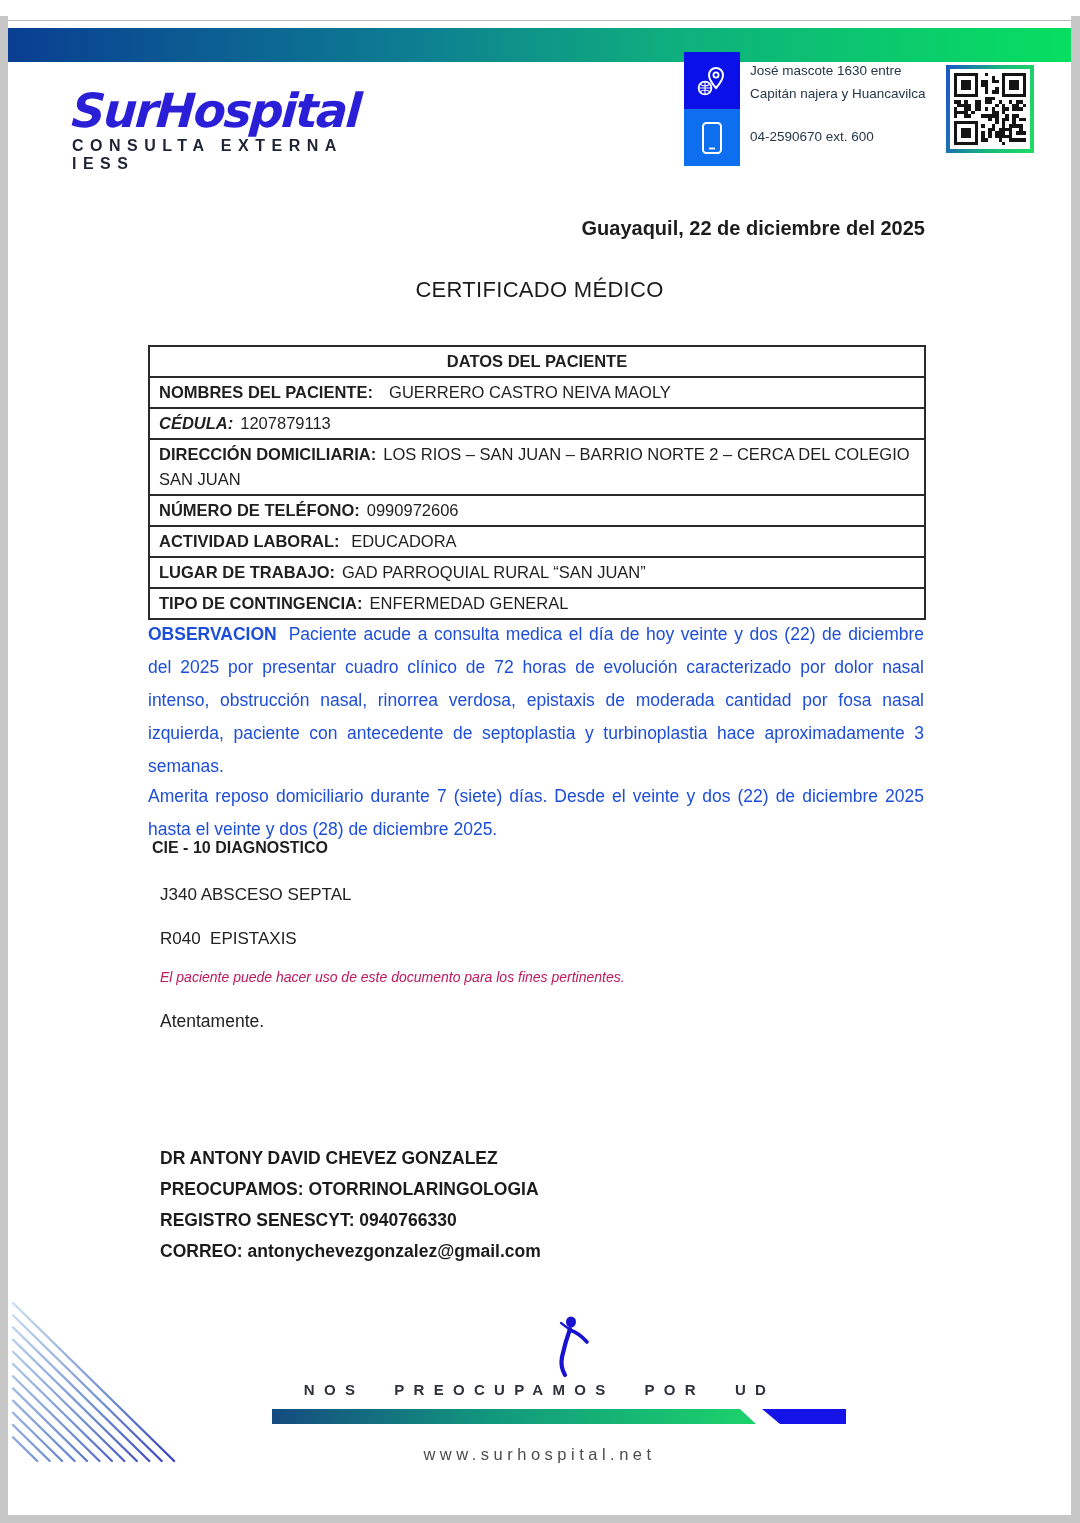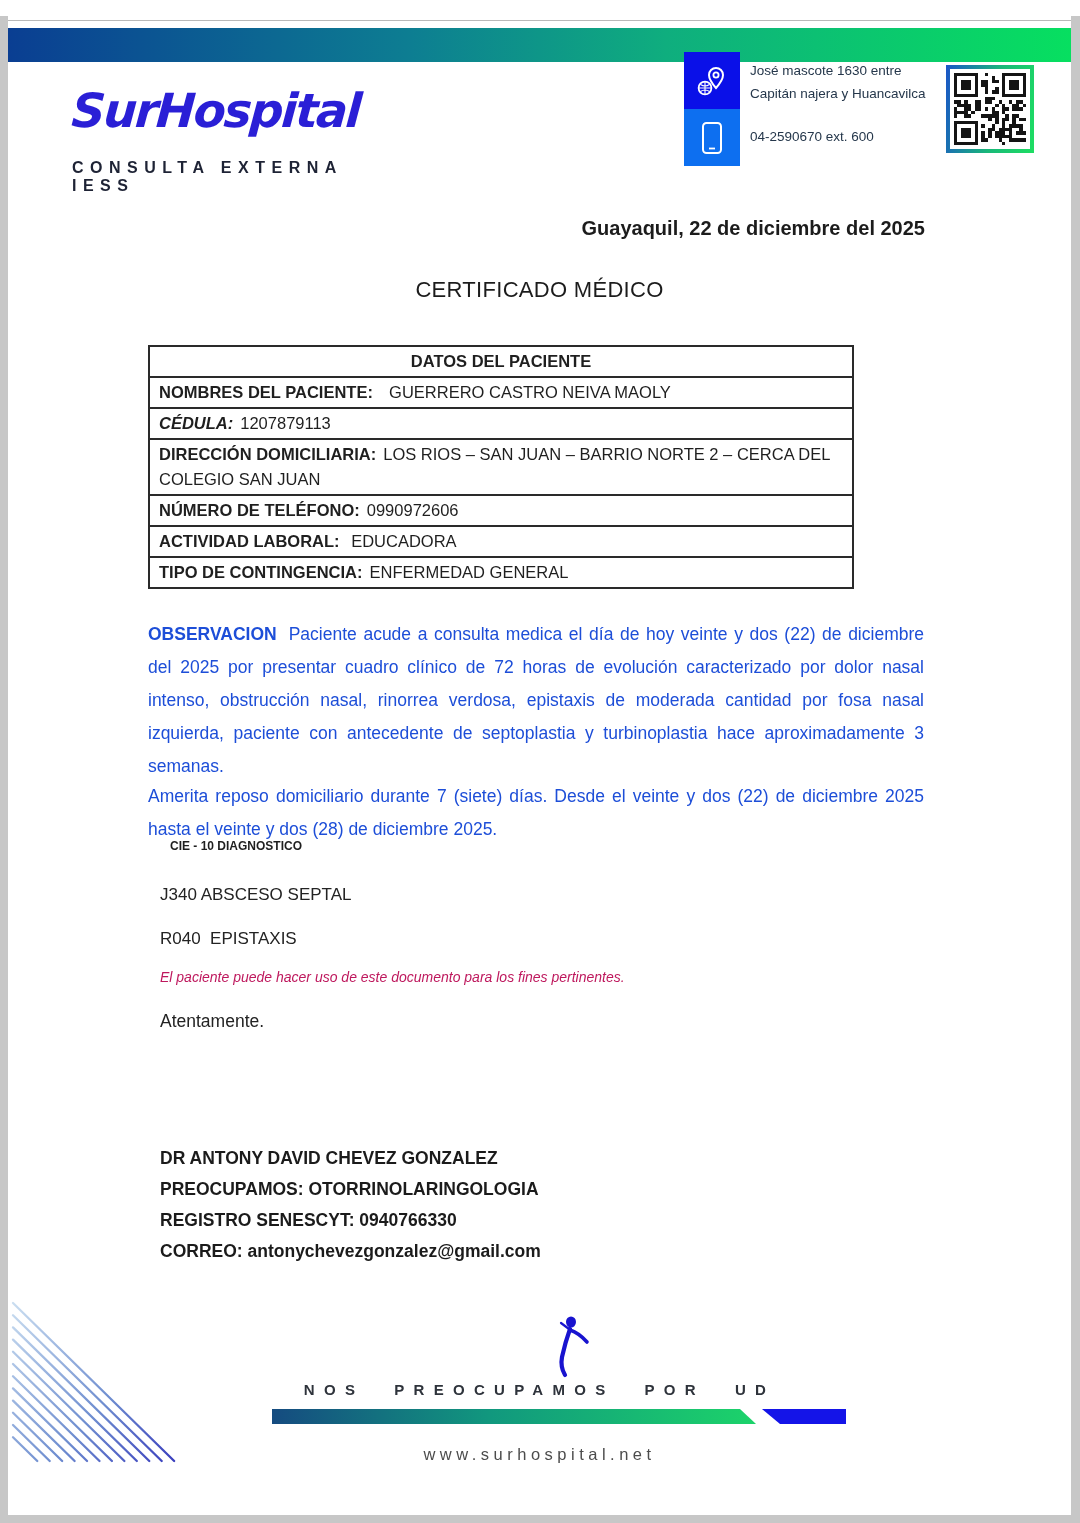--- a/index.html
+++ b/index.html
@@ -12,55 +12,55 @@
   .page{position:absolute;left:8px;top:20px;width:1063px;height:1494px;background:#ffffff;border-top:1px solid #b9b9b9;}
 
   
   .topbar{position:absolute;left:0;top:7px;width:100%;height:34px;
     background:linear-gradient(90deg,#0a3e92 0%,#0d7e92 38%,#0fae7e 62%,#07df60 100%);}
 
   
   .logo-block{position:absolute;left:64px;top:66px;width:330px;}
   .logo-title{font-family:"DejaVu Sans",sans-serif;font-style:italic;font-weight:bold;
     font-size:47px;color:#2a1fd6;letter-spacing:-2px;transform:skewX(-4deg);line-height:1;}
-  .logo-subtitle{margin-top:25px;font-weight:bold;font-size:16px;letter-spacing:6.5px;color:#1e2335;}
+  .logo-subtitle{margin-top:3px;font-weight:bold;font-size:16px;letter-spacing:6.5px;color:#1e2335;}
 
   
   .hdr-square{position:absolute;width:56px;height:57px;display:flex;align-items:center;justify-content:center;}
   .sq-location{left:676px;top:31px;background:#0a10e8;}
   .sq-phone{left:676px;top:88px;background:#0d6ff0;}
   .hdr-addr{position:absolute;left:742px;top:38px;font-size:13.5px;color:#25374b;line-height:23px;}
   .hdr-phone{position:absolute;left:742px;top:108px;font-size:13.5px;color:#25374b;}
 
   
   .qr-frame{position:absolute;left:938px;top:44px;padding:4px;
     background:linear-gradient(100deg,#1b55c8 0%,#19b879 55%,#1ede62 100%);}
   .qr-inner{background:#fff;padding:4px;line-height:0;}
 
   
   .date-line{position:absolute;right:146px;top:196px;font-weight:bold;font-size:20px;color:#1c1c1c;}
   .doc-title{position:absolute;left:0;top:256px;width:100%;text-align:center;
     font-weight:normal;font-size:22px;color:#1c1c1c;letter-spacing:0.3px;}
 
   
-  .patient-table{position:absolute;left:140px;top:324px;width:706px;border-collapse:collapse;
+  .patient-table{position:absolute;left:140px;top:324px;width:778px;border-collapse:collapse;
     font-size:16.5px;color:#1f1f1f;}
   .patient-table td{border:2px solid #2a2a2a;padding:2px 9px;line-height:25px;}
   .pt-header{text-align:center;font-weight:bold;}
   .row-label{font-weight:bold;margin-right:7px;}
   .row-label.italic{font-style:italic;}
   .row-value{white-space:pre-wrap;}
 
   
   .para{position:absolute;left:140px;width:776px;font-size:17.5px;color:#1d4ed8;
     line-height:33px;text-align:justify;margin-top:15px;}
   .p-observation{top:582px;}
   .p-rest{top:744px;}
   .obs-label{font-weight:bold;margin-right:12px;}
-  .h-cie{position:absolute;left:162px;top:818px;font-weight:bold;font-size:12px;color:#1f1f1f;}
+  .h-cie{position:absolute;left:144px;top:818px;font-weight:bold;font-size:16px;color:#1f1f1f;}
   .dx{position:absolute;left:152px;font-size:17px;color:#232323;white-space:pre-wrap;}
   .dx-1{top:864px;}
   .dx-2{top:908px;}
   .closing-note{position:absolute;left:152px;top:948px;font-style:italic;font-size:14px;color:#be185d;}
   .salutation{position:absolute;left:152px;top:990px;font-size:17.5px;color:#232323;}
 
   
   .doctor-block{position:absolute;left:152px;top:1122px;font-weight:bold;font-size:17.5px;
     color:#1b1b1b;line-height:31px;}
 
@@ -266,20 +266,23 @@
         <tr>
           <td><span class="row-label">DIRECCIÓN DOMICILIARIA:</span><span class="row-value">LOS RIOS – SAN JUAN – BARRIO NORTE 2 – CERCA DEL COLEGIO SAN JUAN</span></td>
         </tr>
         <tr>
           <td><span class="row-label">NÚMERO DE TELÉFONO:</span><span class="row-value">0990972606</span></td>
         </tr>
         <tr>
           <td><span class="row-label">ACTIVIDAD LABORAL:</span><span class="row-value"> EDUCADORA</span></td>
         </tr>
         <tr>
+          <td><span class="row-label">LUGAR DE TRABAJO:</span><span class="row-value">GAD PARROQUIAL RURAL “SAN JUAN”</span></td>
+        </tr>
+        <tr>
           <td><span class="row-label">TIPO DE CONTINGENCIA:</span><span class="row-value">ENFERMEDAD GENERAL</span></td>
         </tr>
       </tbody>
     </table>
 
     <div class="para p-observation">
       <span class="obs-label">OBSERVACION</span><span>Paciente acude a consulta medica el día de hoy veinte y dos (22) de diciembre del 2025 por presentar cuadro clínico de 72 horas de evolución caracterizado por dolor nasal intenso, obstrucción nasal, rinorrea verdosa, epistaxis de moderada cantidad por fosa nasal izquierda, paciente con antecedente de septoplastia y turbinoplastia hace aproximadamente 3 semanas.</span>
     </div>
 
     <div class="para p-rest">Amerita reposo domiciliario durante 7 (siete) días. Desde el veinte y dos (22) de diciembre 2025 hasta el veinte y dos (28) de diciembre 2025.</div>

